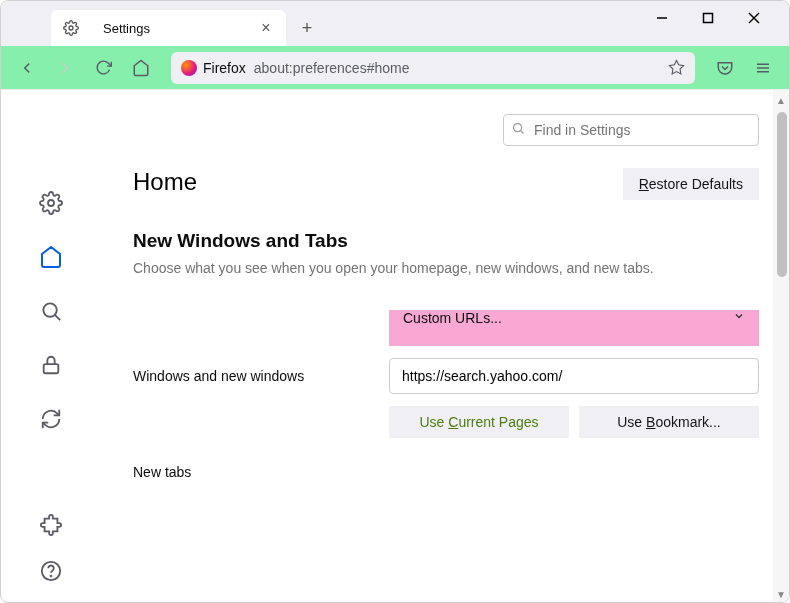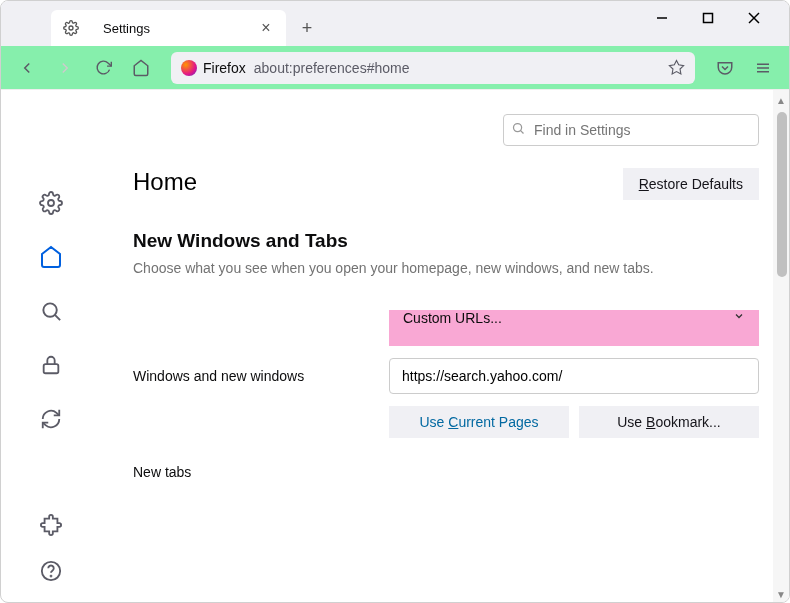--- a/index.html
+++ b/index.html
@@ -33,21 +33,21 @@
     
     .main { flex: 1; padding: 24px 30px 0 32px; overflow-y: auto; position: relative; }
     .search-row { display: flex; justify-content: flex-end; margin-bottom: 22px; }
     .search-input { width: 256px; height: 32px; border: 1px solid #ccc; border-radius: 4px; padding: 0 10px 0 30px; font-size: 14px; background: #fff; }
     .search-wrap { position: relative; }
     .search-wrap .s-icon { position: absolute; left: 8px; top: 7px; color: #888; }
     
     h1 { font-size: 24px; font-weight: 400; margin-bottom: 30px; color: #000000; }
     .restore-row { display: flex; justify-content: flex-end; margin-top: -58px; margin-bottom: 30px; }
     .btn { height: 32px; padding: 8px 16px; background: #f0f0f4; border: none; border-radius: 0; font-size: 14px; font-weight: 500; color: #15141a; cursor: pointer; }
-    .btn.disabled { color: #0369a1; }
+    .btn.disabled { color: #4d7c0f; }
     h2 { font-size: 19px; font-weight: 600; margin-bottom: 8px; }
     .desc { font-size: 14px; color: #737373; margin-bottom: 34px; }
     
     .form-row { display: flex; align-items: center; margin-bottom: 12px; gap: 12px; }
     .form-label { width: 244px; font-size: 14px; }
     .dropdown { flex: 1; height: 36px; background: #f9a8d4; border: none; border-radius: 0; padding: 0 14px; display: flex; align-items: flex-start; justify-content: space-between; font-size: 14px; font-weight: 500; }
     .url-input { flex: 1; height: 36px; border: 1px solid #ccc; border-radius: 4px; padding: 0 12px; font-size: 14px; }
     .btn-row { display: flex; gap: 10px; margin-left: 256px; margin-bottom: 26px; }
     .btn-row .btn { flex: 1; }
     

